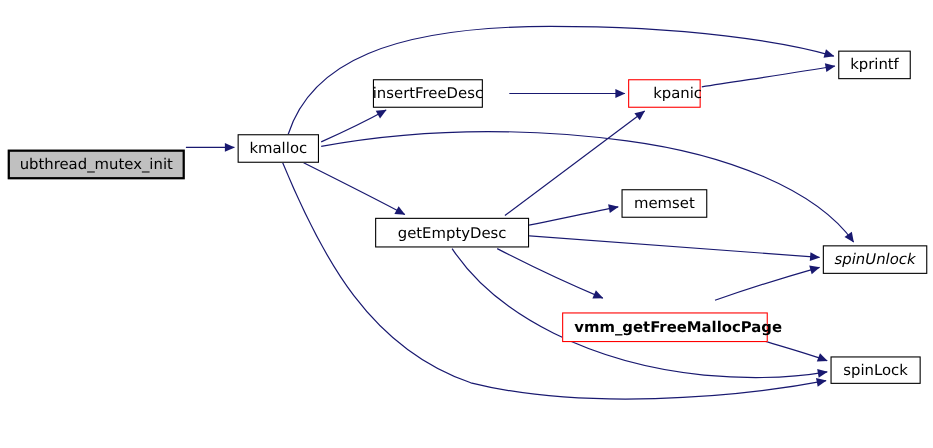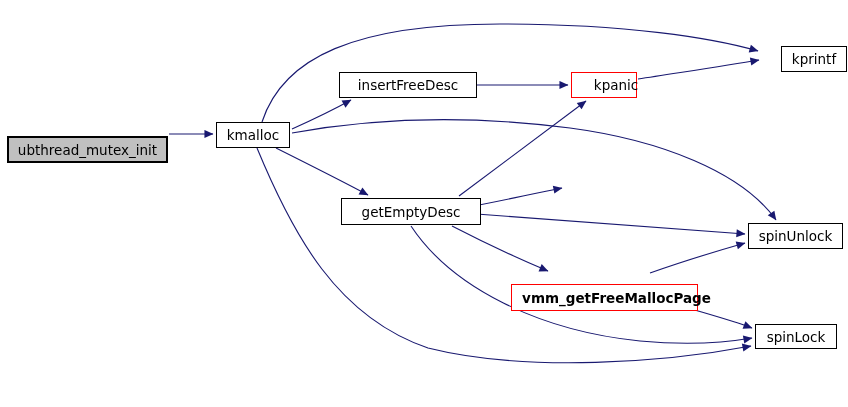--- a/index.html
+++ b/index.html
@@ -81,28 +81,29 @@
     <path d="M 452,226 C 481,241 517,258 548,271" marker-end="url(#arrow)"></path>
     <path d="M 411,226 C 452,288 540,331 640,341 C 684,345 723,343 752,338" marker-end="url(#arrow)"></path>
     <path d="M 650,273 C 684,261 717,251 745,243" marker-end="url(#arrow)"></path>
     <path d="M 668,302 C 700,312 731,320 752,328" marker-end="url(#arrow)"></path>
   </svg>
 
   <div class="node root" style="left:7px; top:121px; width:161px; height:27px;">ubthread_mutex_init</div>
 
   <div class="node" style="left:216px; top:122px; width:74px; height:26px;text-align:right;">kmalloc</div>
 
-  <div class="node" style="left:339px; top:72px; width:138px; height:26px;">insertFreeDesc</div>
+  <div class="node" style="left:339px; top:72px; width:100px; height:26px;">insertFreeDesc</div>
 
   <div class="node truncated" style="left:571px; top:72px; width:66px; height:26px;">kpanic</div>
 
-  <div class="node" style="left:762px; top:46px; width:66px; height:26px;margin-left:19px;">kprintf</div>
+  <div class="node" style="left:762px; top:46px; width:66px; height:26px;">kprintf</div>
 
+  <div class="node" style="left:565px; top:172px; width:78px; height:26px;">memset</div>
 
   <div class="node" style="left:341px; top:198px; width:140px; height:27px;">getEmptyDesc</div>
 
-  <div class="node" style="left:748px; top:223px; width:95px; height:26px;">spinUnlock</div>
+  <div class="node" style="left:748px; top:223px; width:95px; height:26px;font-style:italic;">spinUnlock</div>
 
   <div class="node truncated" style="left:511px; top:284px; width:187px; height:27px;font-weight:bold;">vmm_getFreeMallocPage</div>
 
   <div class="node" style="left:755px; top:324px; width:82px; height:25px;">spinLock</div>
 
 </div>
 
 </body></html>

